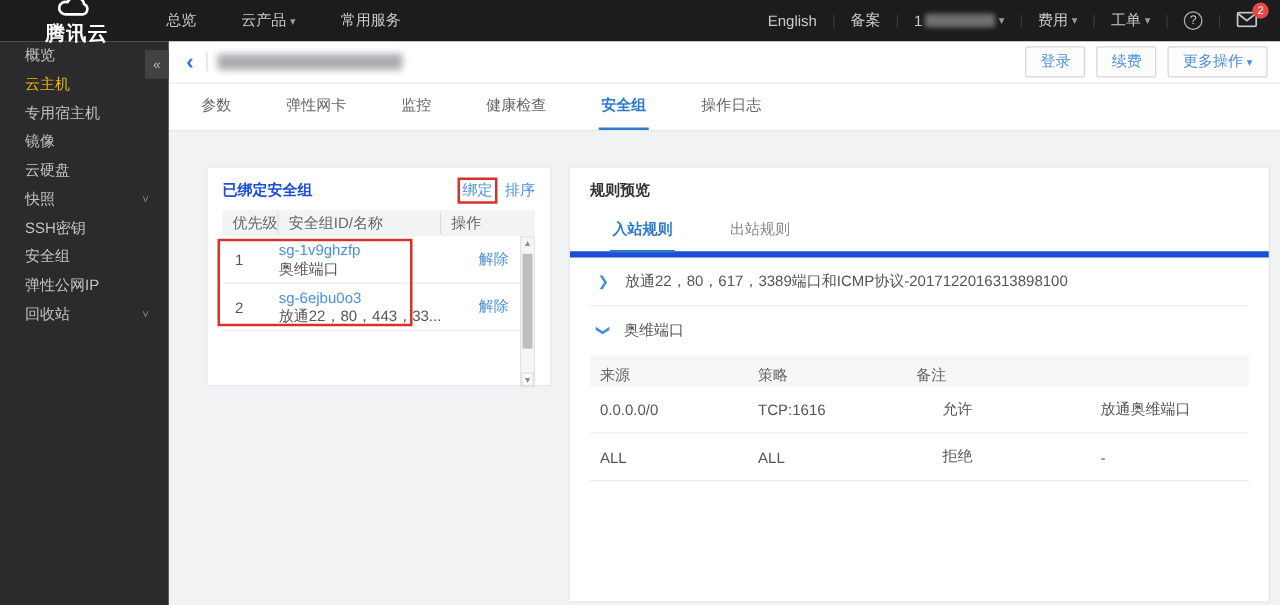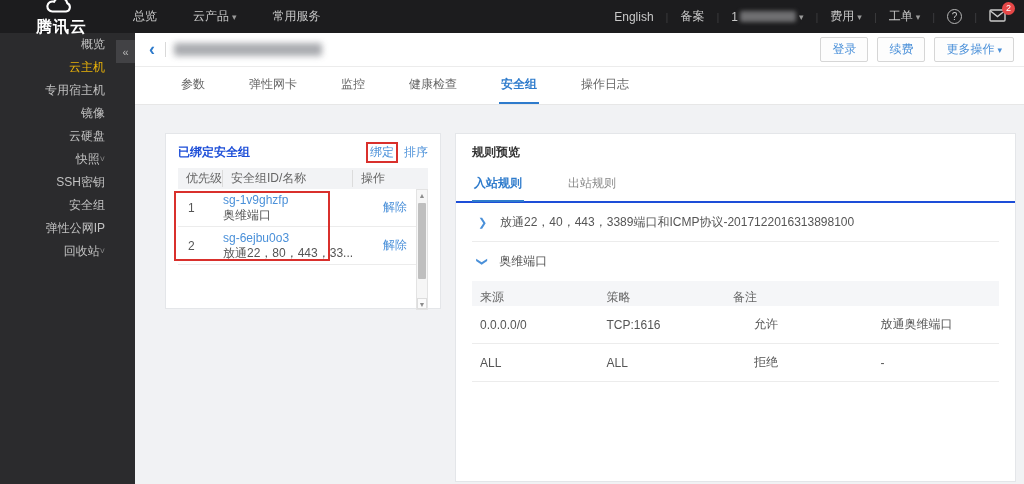--- a/index.html
+++ b/index.html
@@ -19,37 +19,37 @@
   .tr-sep { color:#3d3d3f; margin:0 12px; font-size:11px; }
   .redacted-account { display:inline-block; width:56px; height:11px; background:#6f6f71; border-radius:2px; filter:blur(2px); margin-left:2px; }
   .help-circle { width:15px; height:15px; border:1px solid #b5b5b5; border-radius:50%; color:#c9c9c9; font-size:10px; display:flex; align-items:center; justify-content:center; cursor:pointer; }
   .mail-wrap { position:relative; cursor:pointer; display:flex; align-items:center; }
   .badge { position:absolute; top:-7px; right:-9px; min-width:13px; height:13px; border-radius:7px; background:#e64747; color:#fff; font-size:9px; display:flex; align-items:center; justify-content:center; padding:0 3px; }
 
   
   .sidebar { position:absolute; left:0; top:33px; width:135px; bottom:0; background:#2b2b2d; z-index:20; }
   .sidebar-title { color:#fff; font-size:15px; font-weight:bold; padding:16px 0 14px 20px; }
   .collapse-btn { position:absolute; top:7px; right:0; width:19px; height:23px; background:#424245; color:#b9b9b9; font-size:11px; display:flex; align-items:center; justify-content:center; cursor:pointer; }
-  .side-item { height:23px; line-height:23px; padding-left:20px; padding-right:30px; color:#c2c2c2; cursor:pointer; display:flex; align-items:center;text-align:right; }
+  .side-item { height:23px; line-height:23px; padding-left:20px; padding-right:16px; color:#c2c2c2; cursor:pointer; display:flex; align-items:center; }
   .side-item .lbl { flex:1; }
   .side-item.active { color:#eab308; }
   .side-chevron { font-size:9px; color:#8a8a8a; }
 
   
   .main { position:absolute; left:135px; top:33px; right:0; bottom:0; background:#f1f2f4; }
   .main-header { background:#fff; height:72px; border-bottom:1px solid #e7e7e7; }
   .title-row { height:34px; display:flex; align-items:center; border-bottom:1px solid #ececec; padding:0 10px 0 14px; }
   .back-btn { color:#2e7bcc; font-size:18px; font-weight:bold; cursor:pointer; line-height:1; margin-top:-2px; }
   .title-divider { width:1px; height:15px; background:#d9d9d9; margin:0 8px 0 10px; }
   .redacted-title { width:148px; height:13px; background:#9c9ea3; border-radius:2px; filter:blur(3px); opacity:.85; }
   .header-btns { margin-left:auto; display:flex; align-items:center; }
   .hd-btn { border:1px solid #d6d6d6; background:#fdfdfd; color:#4a90d9; font-size:12px; padding:3px 11px; margin-left:9px; border-radius:2px; cursor:pointer; white-space:nowrap; }
   .hd-btn .caret { color:#4a90d9; }
 
-  .tabs-row { display:flex; padding-left:44px; height:37px; }
+  .tabs-row { display:flex; padding-left:24px; height:37px; }
   .tab { margin-right:40px; padding:9px 2px 0 2px; color:#666; cursor:pointer; height:37px; }
   .tab.active { color:#2e7bcc; font-weight:bold; border-bottom:2px solid #2e7bcc; }
 
   
   .card { position:absolute; background:#fff; border:1px solid #e4e6e9; }
   .left-card { left:30px; top:100px; width:276px; height:176px; }
   .right-card { left:320px; top:100px; width:561px; height:349px; }
 
   
   .card-head { display:flex; align-items:center; padding:8px 12px 5px 12px; }
@@ -71,21 +71,21 @@
   .sg-c3 { flex:1; padding-left:30px; }
   .rows-annot { position:absolute; left:-4px; top:2px; width:156px; height:70px; border:2px solid #d9302c; pointer-events:none; z-index:5; }
   
   .scrollbar { position:absolute; right:0; top:0; bottom:0; width:12px; background:#f6f6f6; border:1px solid #e3e3e3; display:flex; flex-direction:column; align-items:center; }
   .scroll-arrow { font-size:7px; color:#8d8d8d; height:11px; line-height:11px; cursor:pointer; width:100%; text-align:center; }
   .scroll-arrow.down { margin-top:auto; border:1px solid #ddd; background:#fbfbfb; }
   .scroll-thumb { width:8px; height:76px; background:#bfbfbf; border-radius:1px; margin-top:2px; cursor:pointer; }
 
   
   .rules-head { padding:10px 16px 6px 16px; font-weight:bold; color:#333; }
-  .rule-tabs { display:flex; padding:0 16px; border-bottom:2px solid #1d4ed8; }
+  .rule-tabs { display:flex; padding:0 32px; border-bottom:5px solid #1d4ed8; }
   .rule-tab { margin-right:42px; padding:8px 2px; color:#888; cursor:pointer; }
   .rule-tab.active { color:#2e7bcc; font-weight:bold; border-bottom:2px solid #2e7bcc; margin-bottom:-1px; }
   .rule-group { display:flex; align-items:center; height:39px; margin:0 16px; padding-left:6px; }
   .rule-group.bordered { border-bottom:1px solid #ececec; }
   .chev { color:#4a90d9; font-size:11px; width:22px; cursor:pointer; }
   .chev.down { display:inline-block; transform:rotate(90deg); width:auto; margin-right:12px; }
   .rule-name { color:#555; }
   .rules-table { margin:0 16px; }
   .rt-head { display:flex; background:#f5f6f8; height:25px; align-items:flex-end; color:#666; }
   .rt-row { display:flex; height:38px; align-items:center; border-bottom:1px solid #ececec; color:#555; }
@@ -249,21 +249,21 @@
   </div>
 
   <div class="card right-card">
     <div class="rules-head">规则预览</div>
     <div class="rule-tabs">
       <span class="rule-tab active">入站规则</span>
       <span class="rule-tab">出站规则</span>
     </div>
     <div class="rule-group bordered">
       <span class="chev">❯</span>
-      <span class="rule-name">放通22，40，443，3389端口和ICMP协议-2017122016313898100</span>
+      <span class="rule-name">放通22，80，617，3389端口和ICMP协议-2017122016313898100</span>
     </div>
     <div class="rule-group">
       <span class="chev down">❯</span>
       <span class="rule-name">奥维端口</span>
     </div>
     <div class="rules-table">
       <div class="rt-head">
         <span class="rt-c c1">来源</span>
         <span class="rt-c c3">策略</span>
         <span class="rt-c c4">备注</span>

